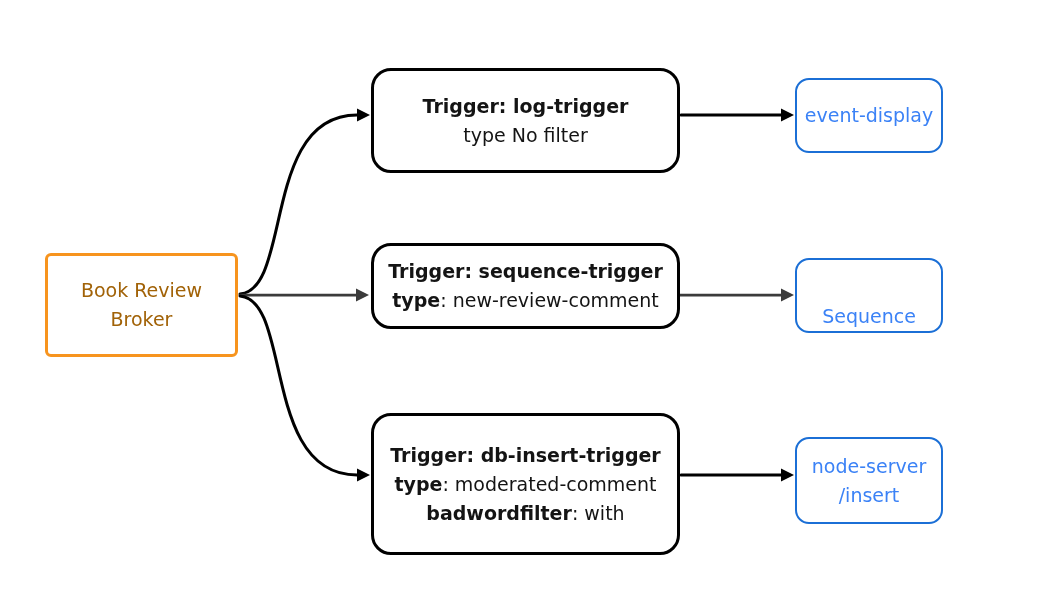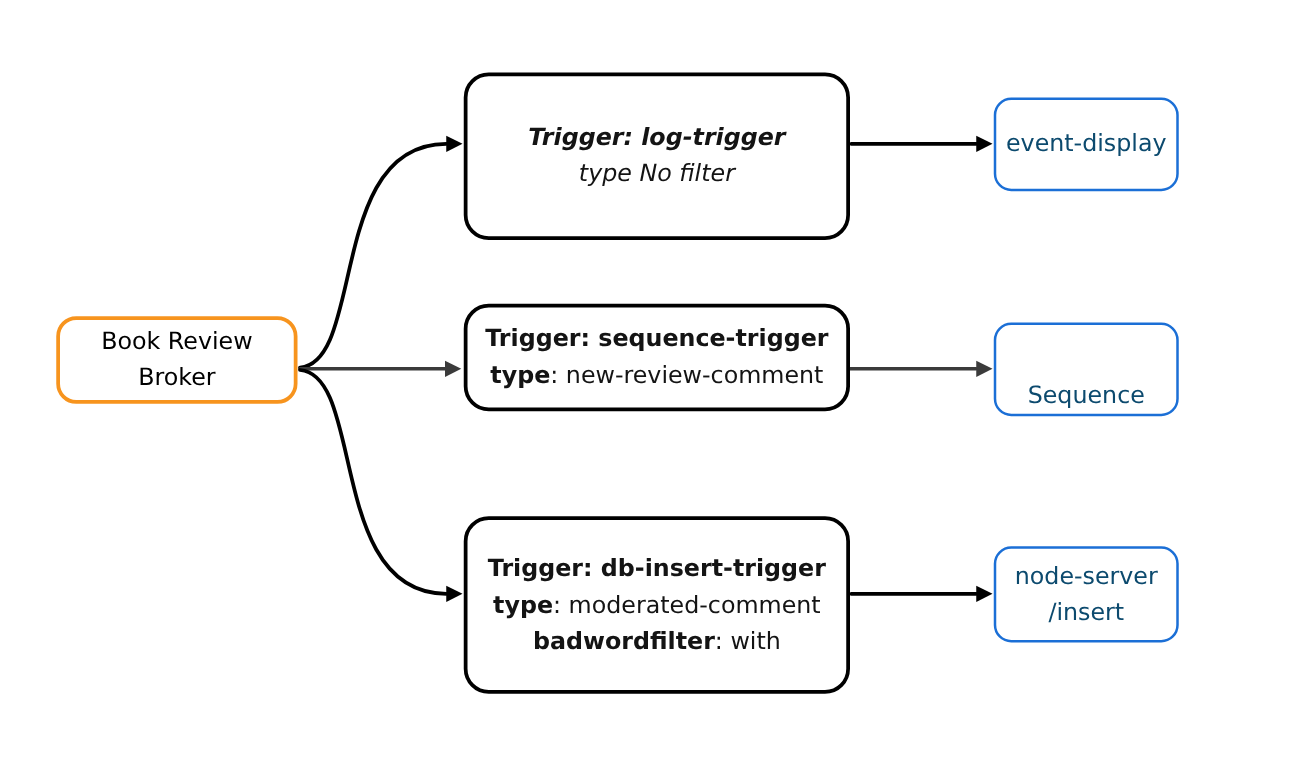--- a/index.html
+++ b/index.html
@@ -32,43 +32,43 @@
     box-sizing: border-box;
     background: #ffffff;
     font-size: 19px;
     line-height: 29px;
     color: #141414;
   }
   .node .ln { white-space: nowrap; }
   .b { font-weight: 700; }
 
   .broker {
-    left: 45px; top: 253px; width: 193px; height: 70px;
+    left: 45px; top: 253px; width: 193px; height: 104px;
     border: 3px solid #F7941E;
-    border-radius: 16px;
-    color: #000000;
+    border-radius: 6px;
+    color: #a16207;
   }
   .trigger {
     left: 371px; width: 309px;
     border: 3px solid #000000;
     border-radius: 20px;
   }
-  .trigger-1 { top: 58px;  height: 134px; font-style: italic; }
+  .trigger-1 { top: 68px;  height: 105px; }
   .trigger-2 { top: 243px; height: 86px; }
   .trigger-3 { top: 413px; height: 142px; }
 
   .sink {
     left: 795px; width: 148px;
     border: 2.5px solid #1B6FD6;
     border-radius: 14px;
-    color: #0c4a6e;
+    color: #3b82f6;
   }
   .sink-1 { top: 78px;  height: 75px; }
   .sink-2 { top: 258px; height: 75px; justify-content: flex-end; }
-  .sink-3 { top: 437px; height: 77px; }
+  .sink-3 { top: 437px; height: 87px; }
 </style>
 </head>
 <body>
 
 <div class="canvas">
 
   <svg class="edges" viewBox="0 0 1043 613" xmlns="http://www.w3.org/2000/svg" aria-hidden="true">
 
     <path d="M 240 294 C 292 290, 262 115, 357 115" fill="none" stroke="#000000" stroke-width="3" stroke-linecap="round"></path>
     <polygon points="357,108.5 370,115 357,121.5" fill="#000000"></polygon>

